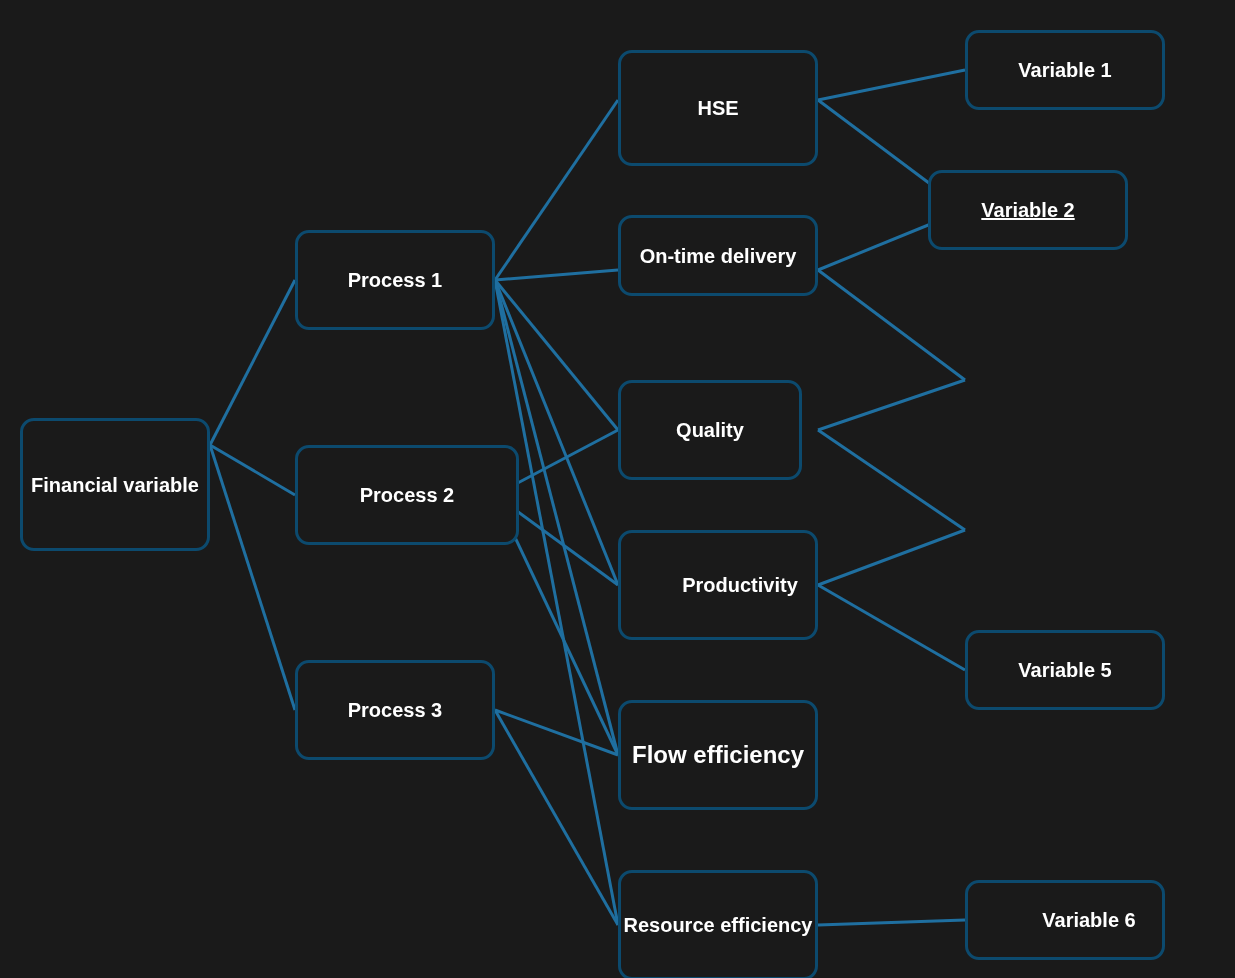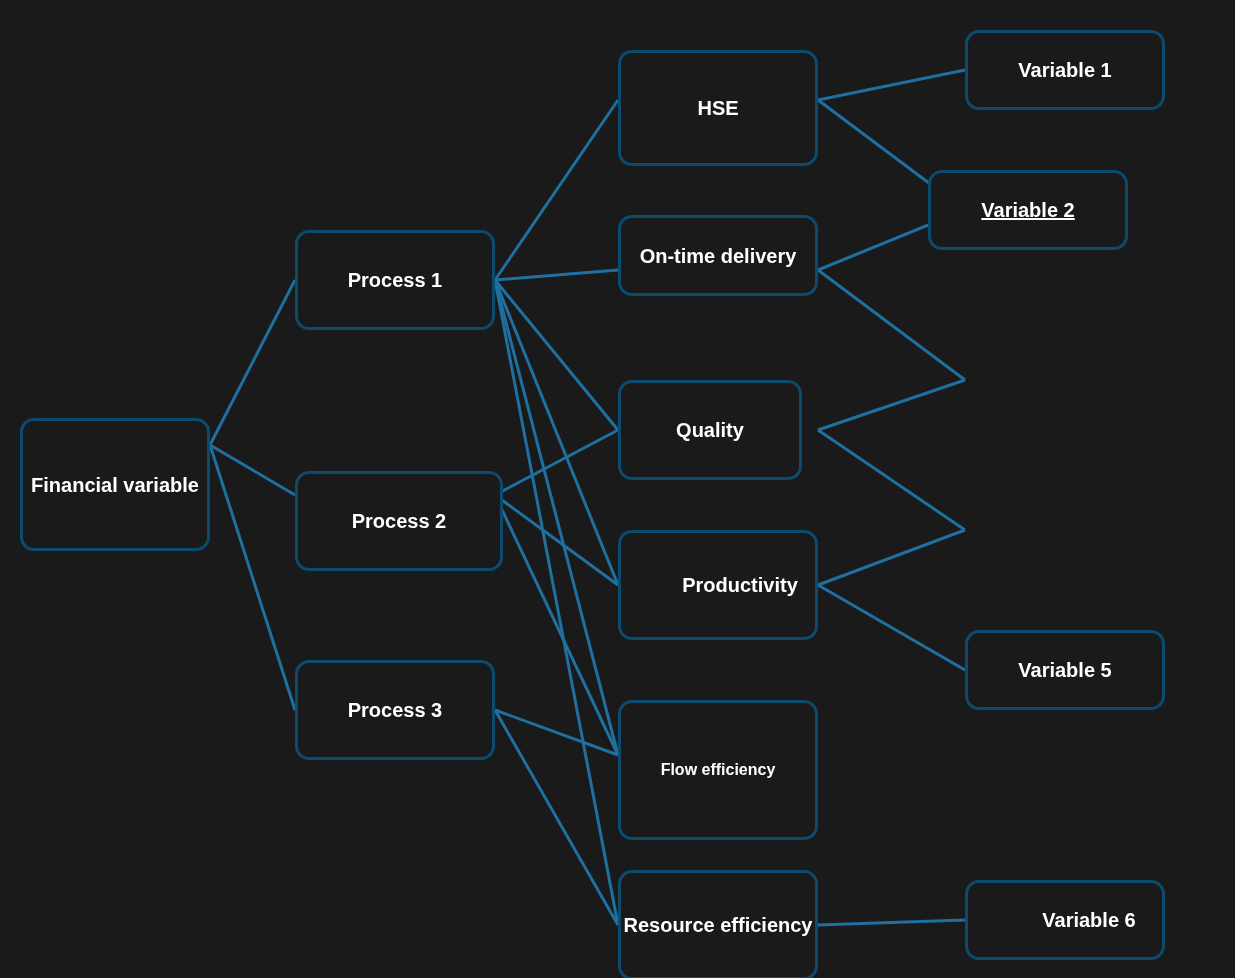--- a/index.html
+++ b/index.html
@@ -49,22 +49,22 @@
     
     .node-process1 {
       left: 295px;
       top: 230px;
       width: 200px;
       height: 100px;
       font-size: 20px;
     }
     .node-process2 {
       left: 295px;
-      top: 471px;
-      width: 208px;
+      top: 445px;
+      width: 224px;
       height: 100px;
       font-size: 20px;
     }
     .node-process3 {
       left: 295px;
       top: 660px;
       width: 200px;
       height: 100px;
       font-size: 20px;
     }
@@ -95,22 +95,22 @@
       top: 530px;
       width: 200px;
       height: 110px;
       font-size: 20px;
       padding-left: 44px;
     }
     .node-flow {
       left: 618px;
       top: 700px;
       width: 200px;
-      height: 140px;
-      font-size: 16px;
+      height: 110px;
+      font-size: 24px;
     }
     .node-resource {
       left: 618px;
       top: 870px;
       width: 200px;
       height: 110px;
       font-size: 20px;
     }
     
     .node-var1 {

